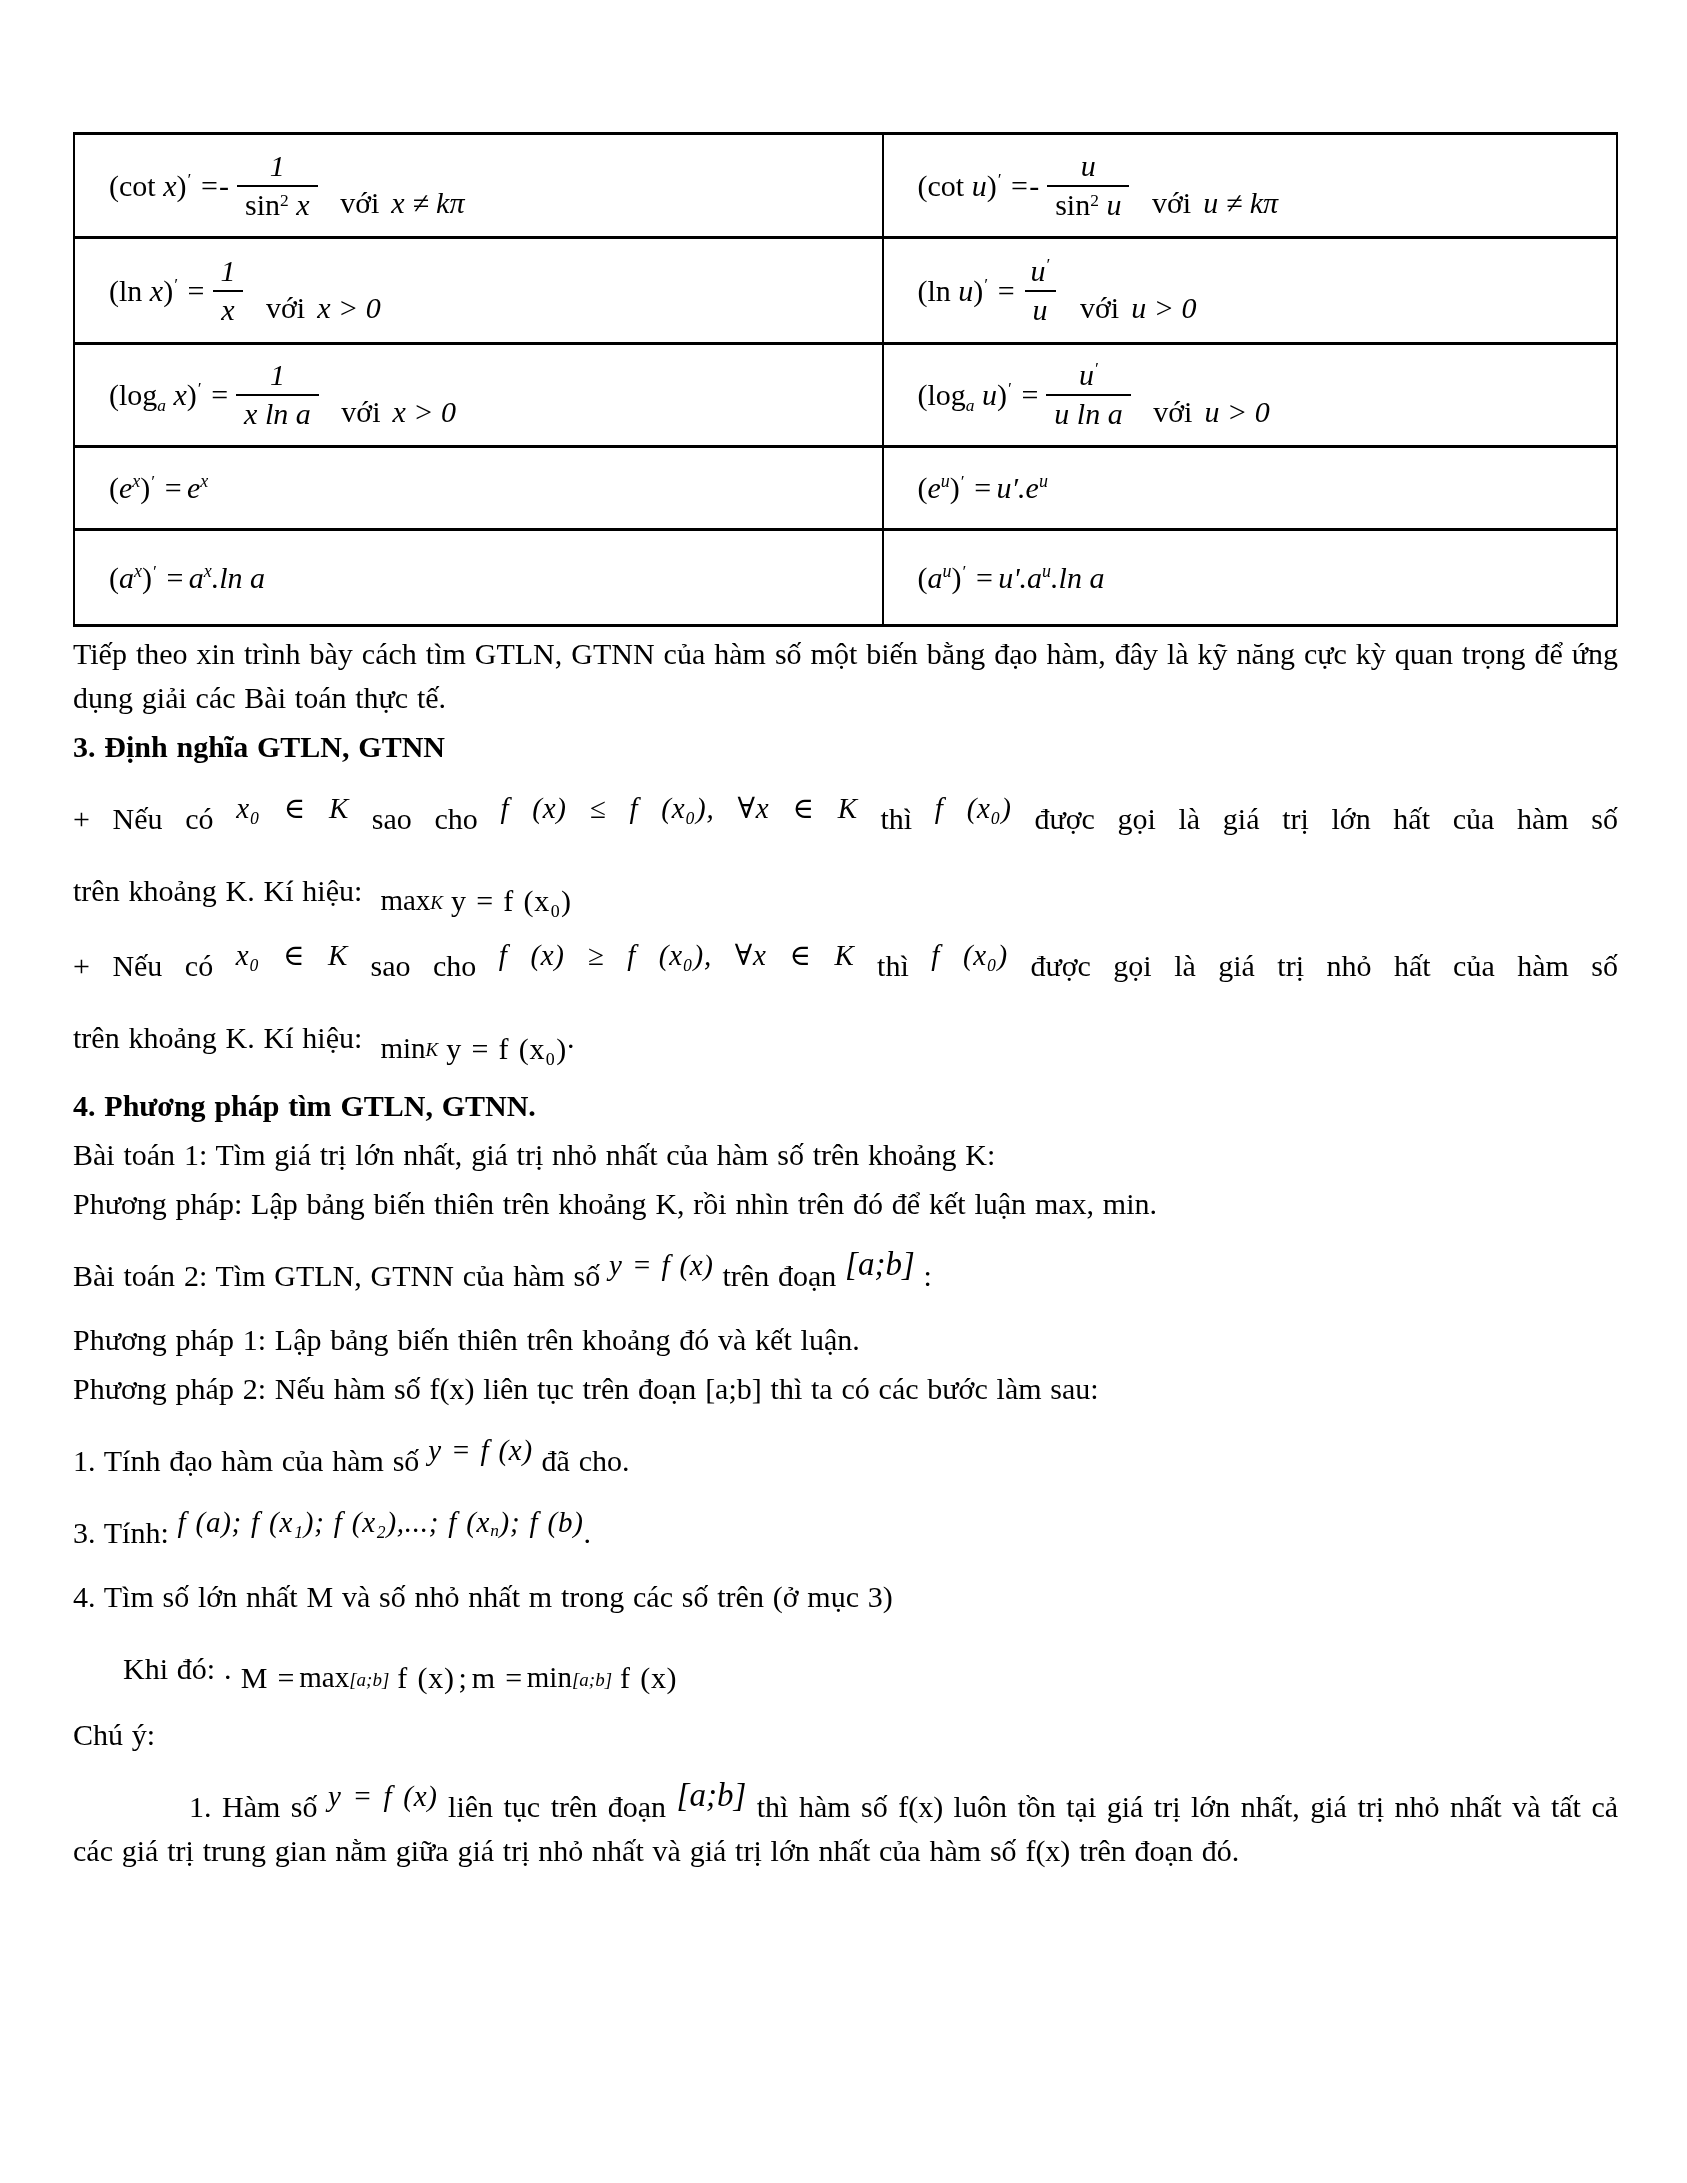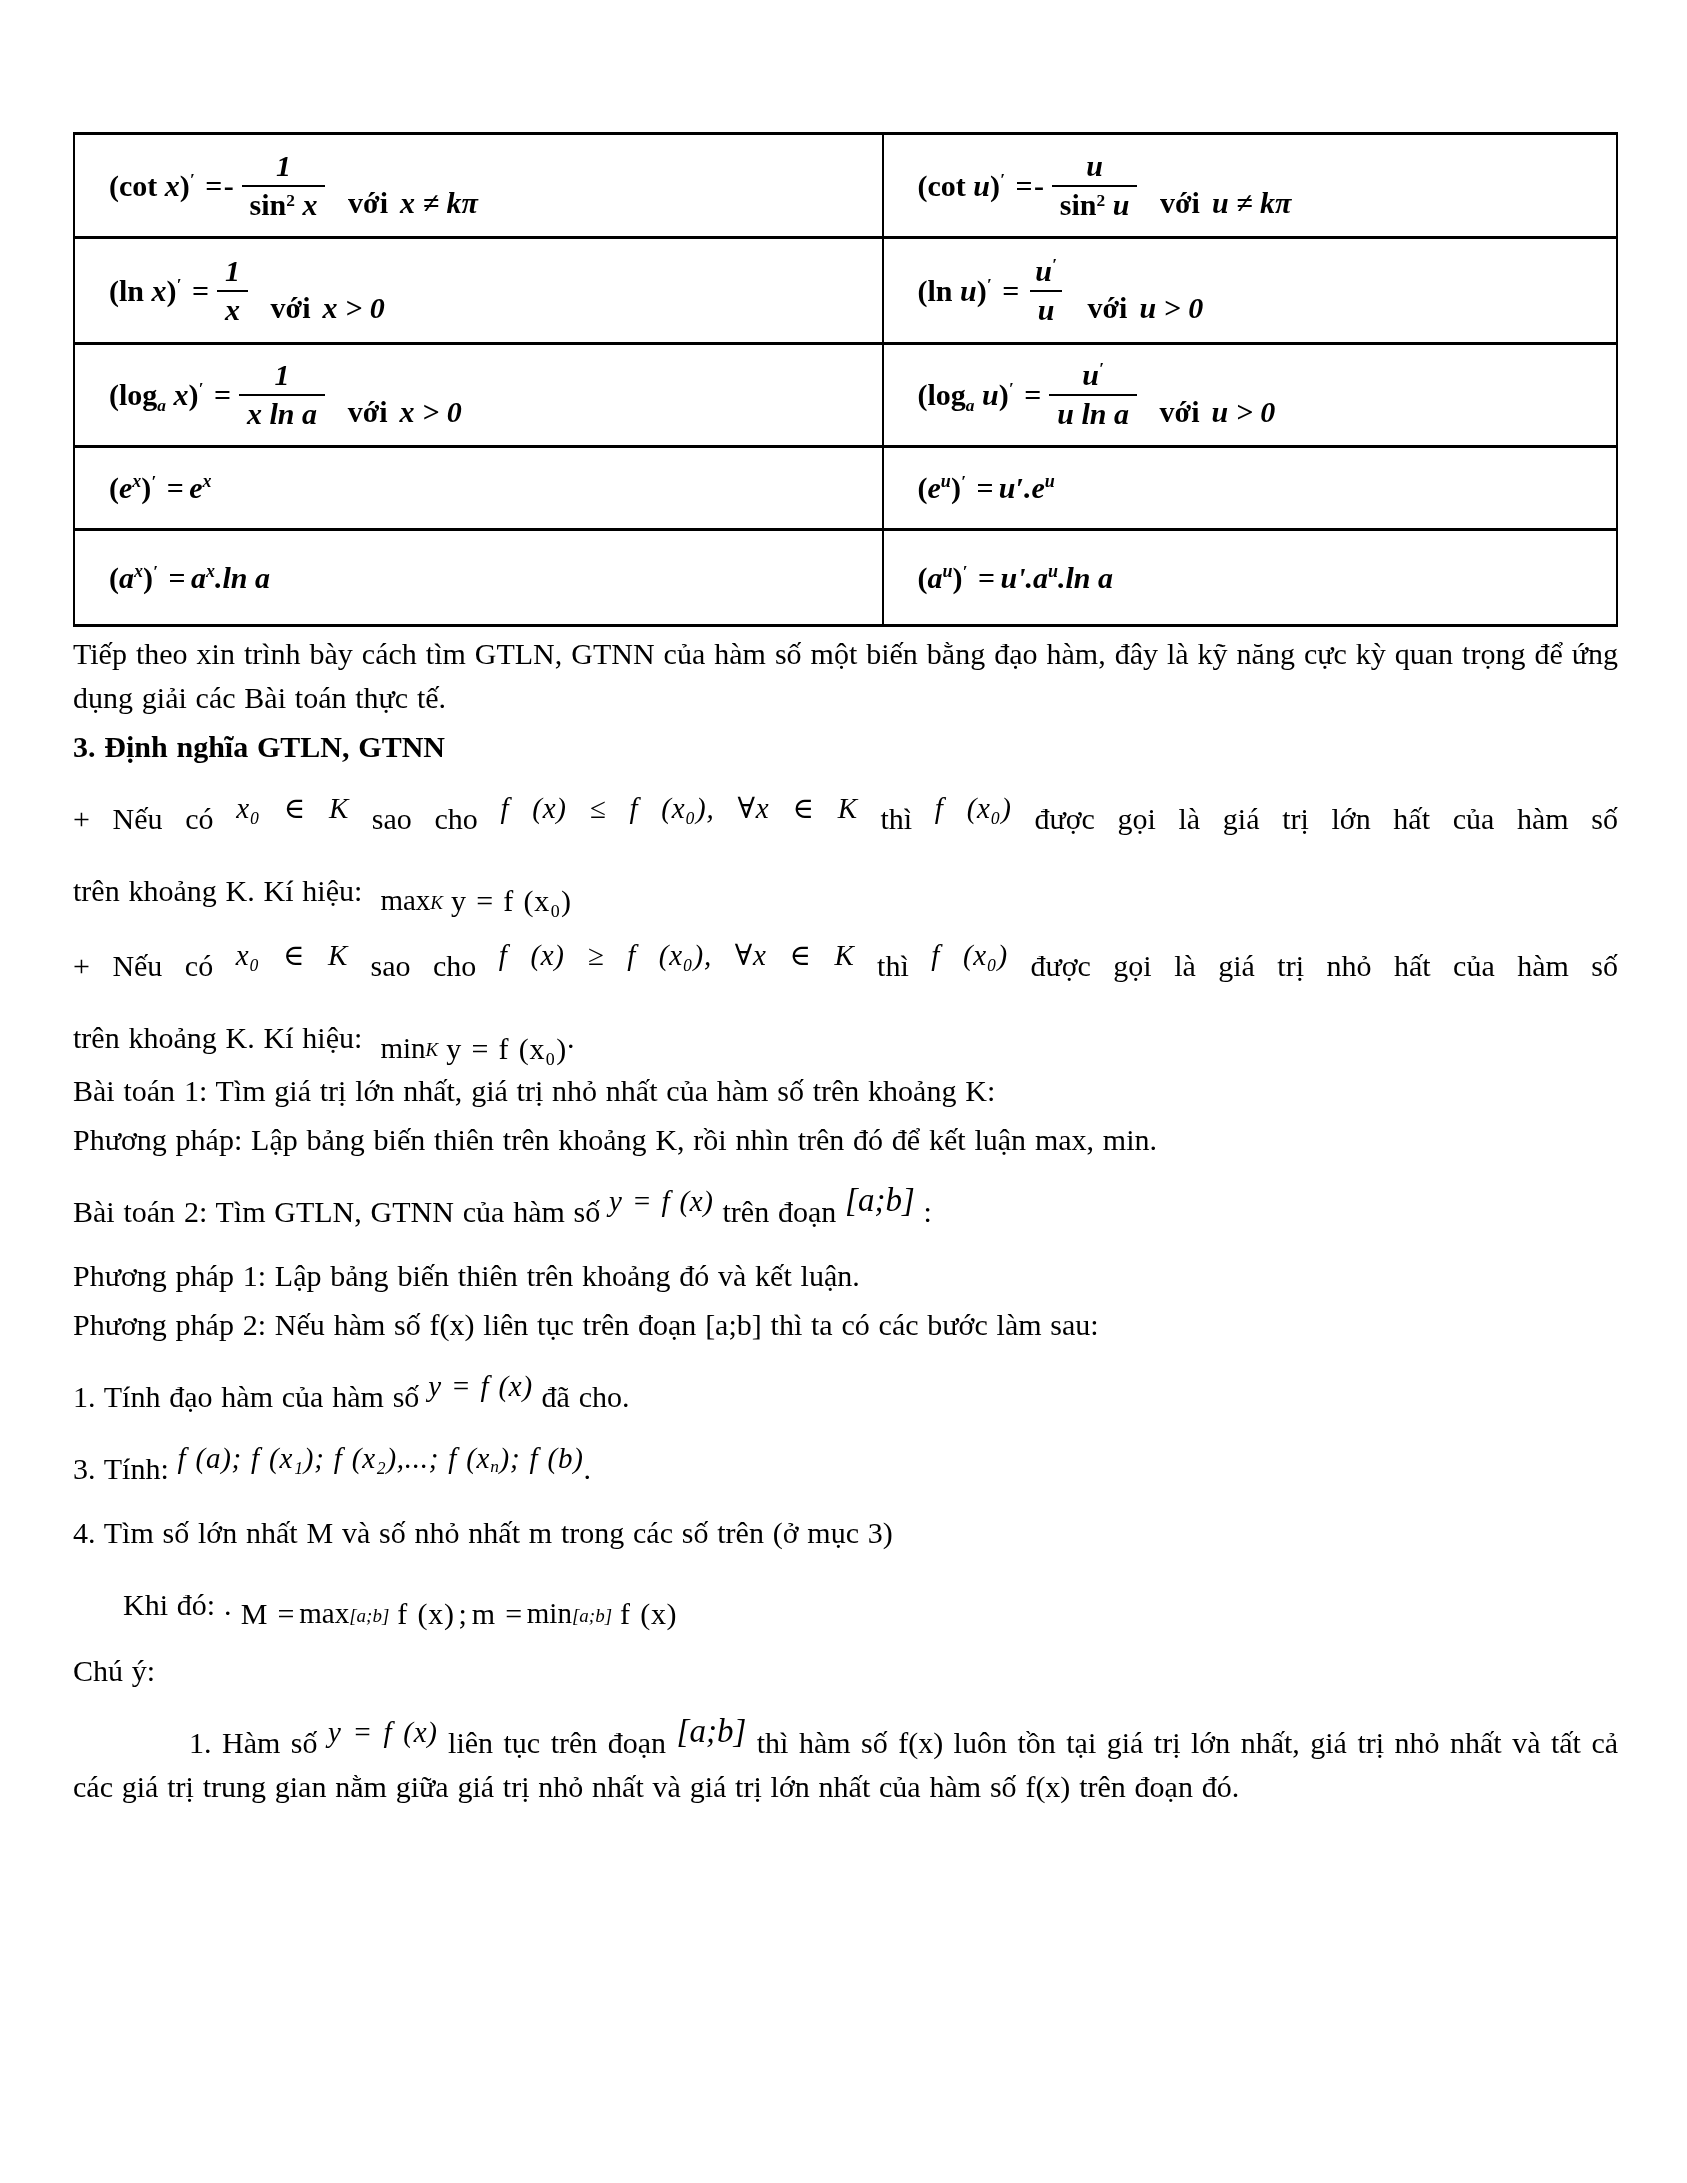--- a/index.html
+++ b/index.html
@@ -1,21 +1,21 @@
 <!DOCTYPE html>
 <html style="font-size:10.6px"><head>
 <meta charset="utf-8">
 <style>
   html,body{margin:0;padding:0;background:#e8e8e8;}
   .page{width:1687px;height:2183px;background:#ffffff;color:#000;position:relative;overflow:hidden;
         font-family:"Liberation Serif","DejaVu Serif",serif;}
   .content{padding:132px 69px 0 73px;}
 
   
-  table.derv{border-collapse:collapse;width:100%;table-layout:fixed;font-weight:bold;}
+  table.derv{border-collapse:collapse;width:100%;table-layout:fixed;}
   .derv td{border:2.6px solid #000;border-top-width:3.3px;border-bottom-width:3.3px;
            padding:4px 13.2px 4px 34px;vertical-align:middle;font-size:30px;}
   .derv col.c1{width:52.4%;}
   .derv tr.r1{height:104px;} .derv tr.r2{height:106px;} .derv tr.r3{height:103px;}
   .derv tr.r4{height:83px;} .derv tr.r5{height:96px;}
   .crow{display:flex;align-items:center;}
   .it{font-style:italic;}
   .up{font-style:normal;}
   .eq{margin:0 4px 0 10.6px;letter-spacing:1.3px;}
   .prime{font-size:0.58em;vertical-align:0.62em;font-style:italic;line-height:0;}
@@ -179,20 +179,21 @@
   <div class="line jline mt-l"><span>+ Nếu có </span><span class="m">x₀ ∈ K</span><span> sao cho </span><span class="m">f (x) ≥ f (x₀), ∀x ∈ K</span><span> thì </span><span class="m">f (x₀)</span><span> được gọi là giá trị nhỏ hất của hàm số</span></div>
 
   <div class="line mt-l"><span>trên khoảng K. Kí hiệu: </span><span class="kform">
           <span class="limop">
             <span class="op">min</span>
             <span class="osub">K</span>
           </span>
           <span class="krhs">y = f (x₀)</span>
         </span><span>.</span></div>
 
+  <div class="line h mt-m"><span>4. Phương pháp tìm GTLN, GTNN.</span></div>
 
   <div class="line mt-s"><span>Bài toán 1: Tìm giá trị lớn nhất, giá trị nhỏ nhất của hàm số trên khoảng K:</span></div>
 
   <div class="line mt-s"><span>Phương pháp: Lập bảng biến thiên trên khoảng K, rồi nhìn trên đó để kết luận max, min.</span></div>
 
   <div class="line mt-l"><span>Bài toán 2: Tìm GTLN, GTNN của hàm số </span><span class="m">y = f (x)</span><span> trên đoạn </span><span class="seg">[a;b]</span><span> :</span></div>
 
   <div class="line mt-m"><span>Phương pháp 1: Lập bảng biến thiên trên khoảng đó và kết luận.</span></div>
 
   <div class="line mt-s"><span>Phương pháp 2: Nếu hàm số f(x) liên tục trên đoạn [a;b] thì ta có các bước làm sau:</span></div>

